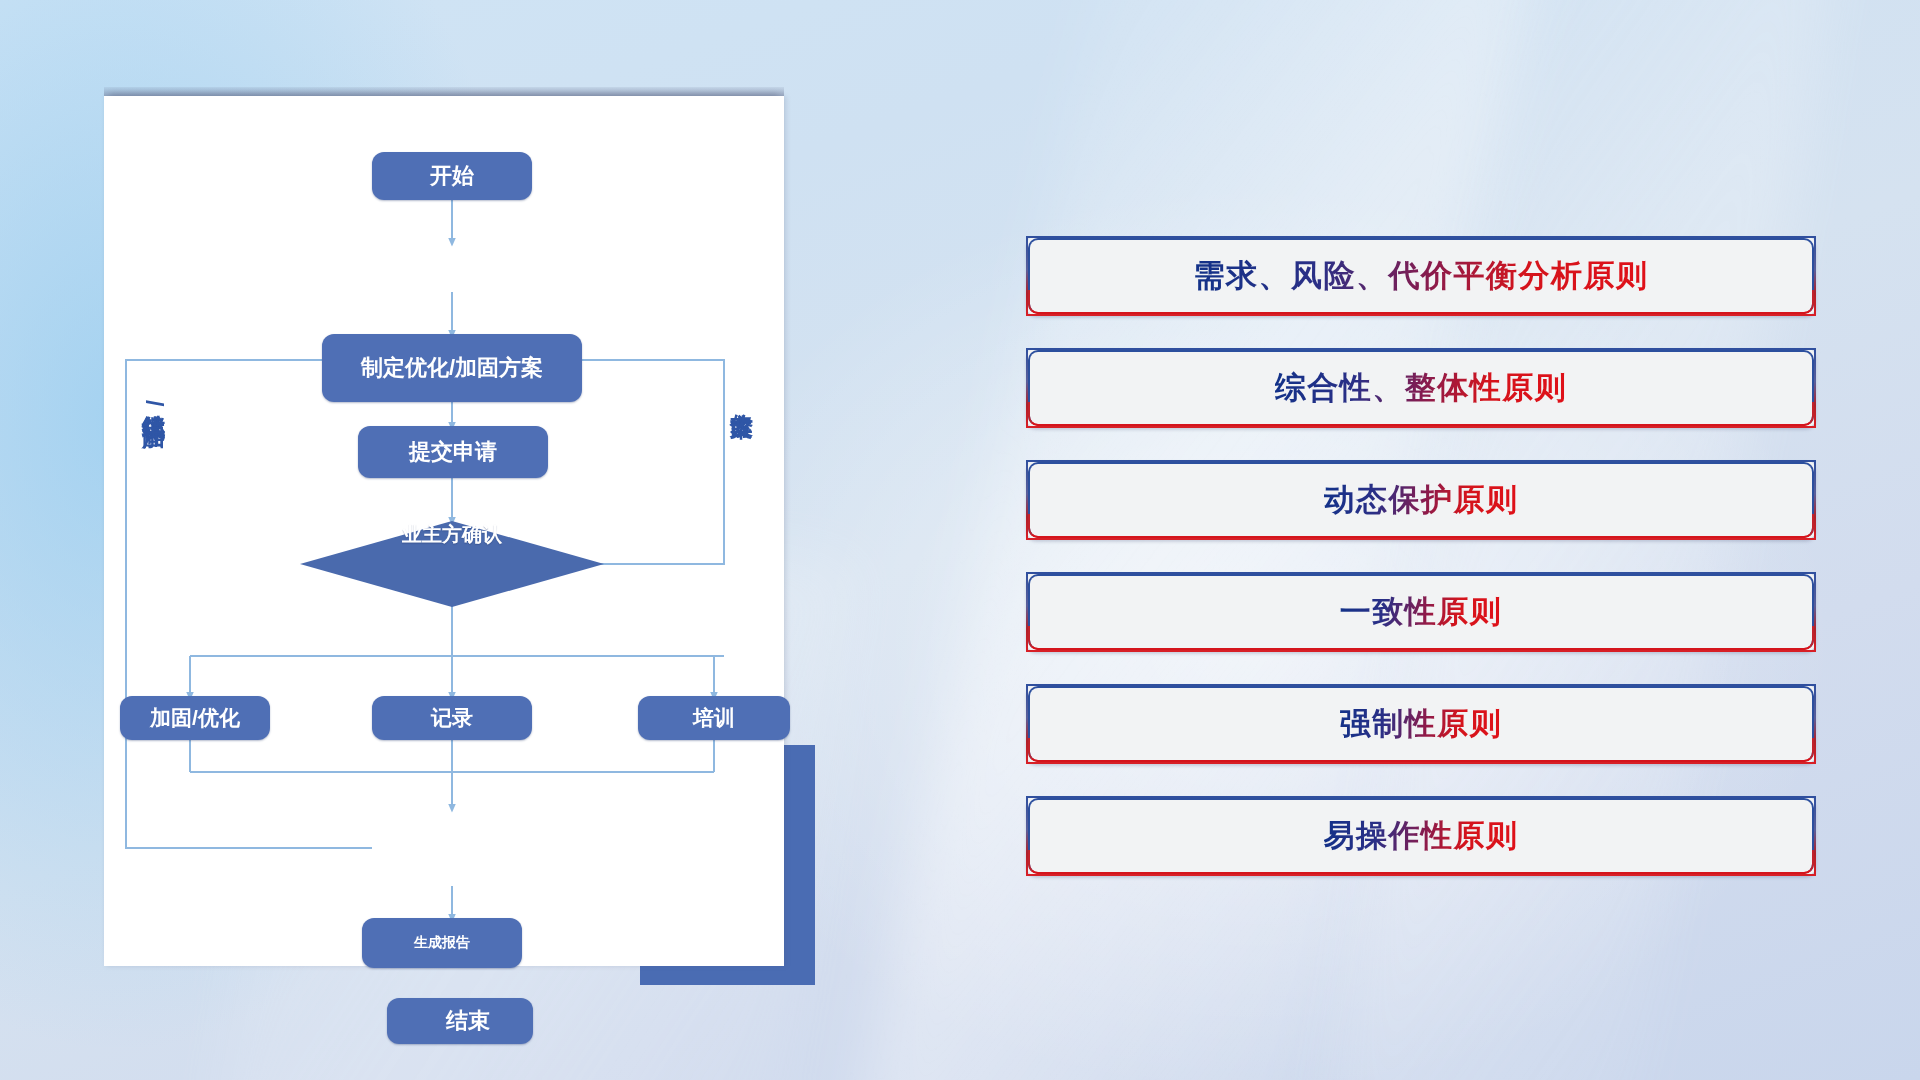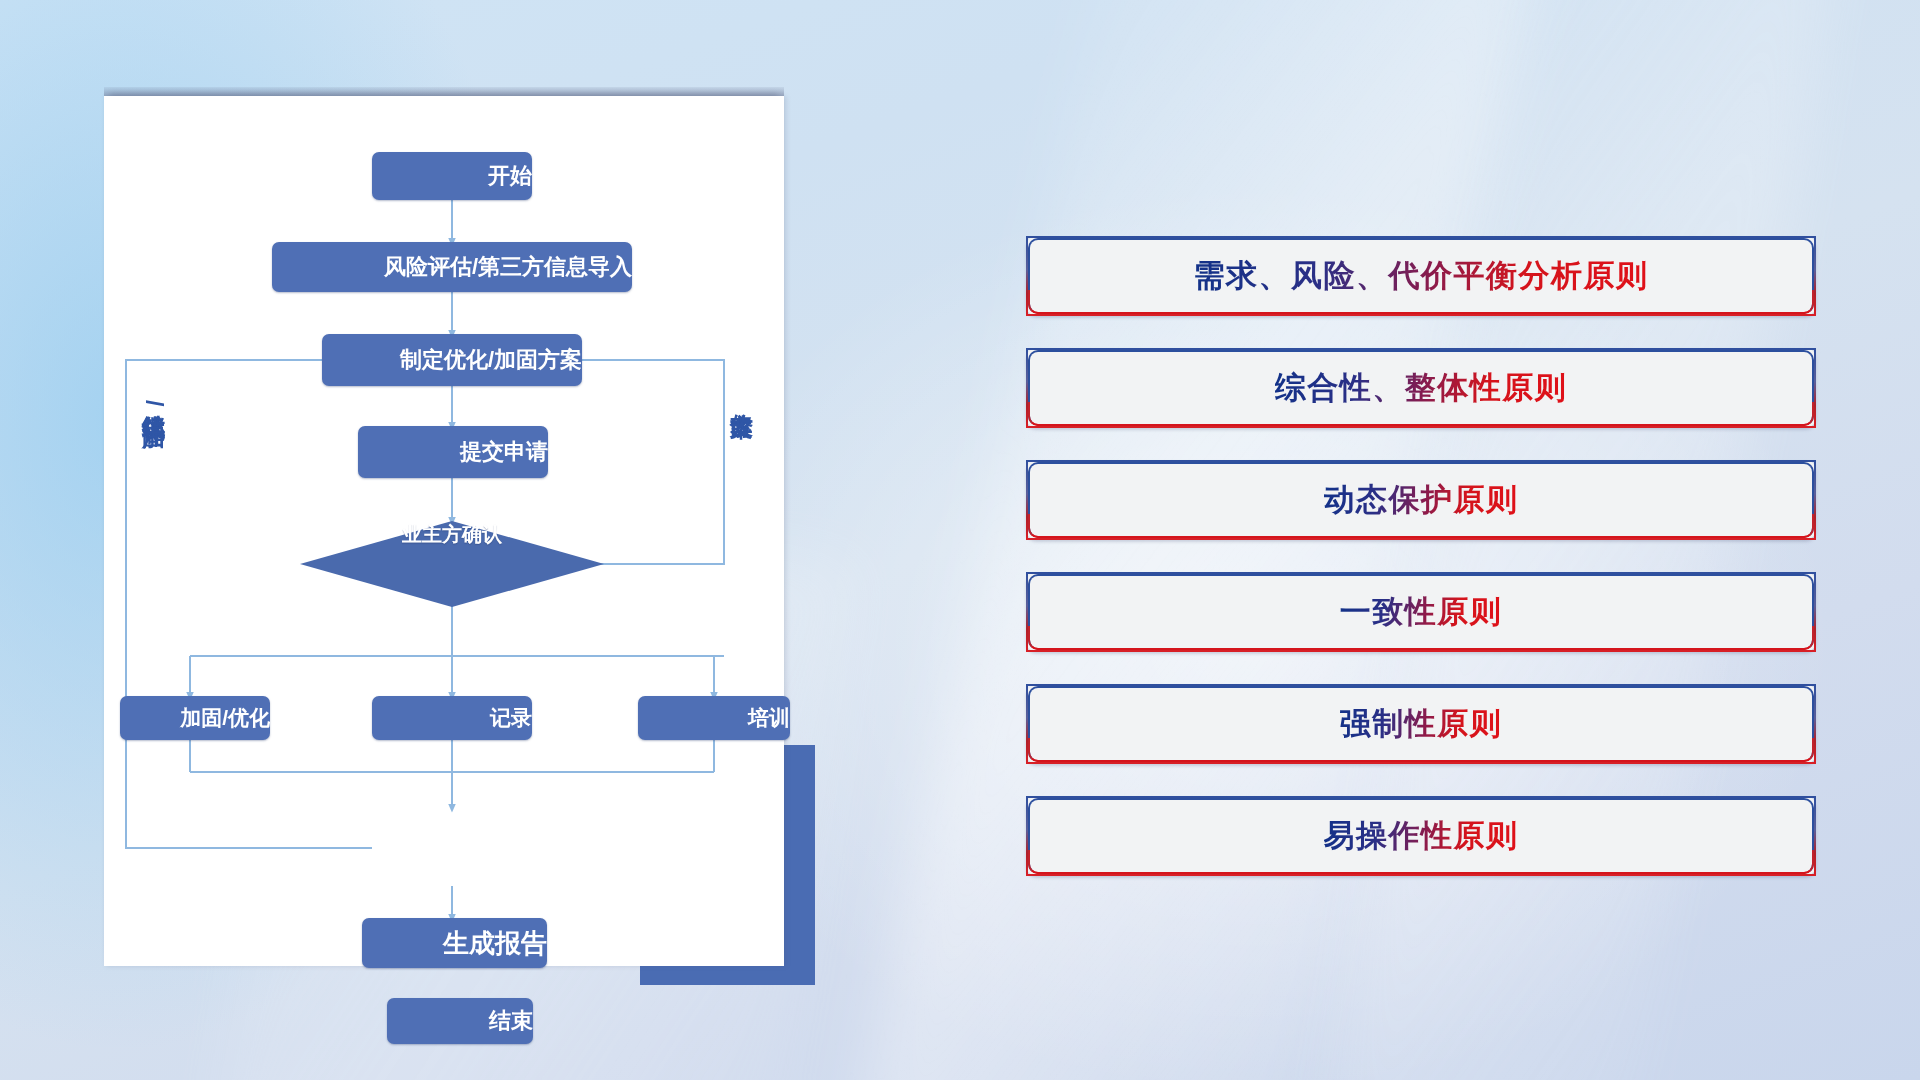--- a/index.html
+++ b/index.html
@@ -45,26 +45,26 @@
   #flow-card::before {
     content: "";
     position: absolute; left: 0; top: -9px;
     width: 100%; height: 9px;
     background: linear-gradient(180deg, rgba(120,132,160,0.12), rgba(110,122,152,0.55));
   }
 
   .node {
     position: absolute;
     background: #4f6fb5;
-    border-radius: 7px;
+    border-radius: 12px;
     color: #ffffff;
     font-weight: bold;
     display: flex;
     align-items: center;
-    justify-content: flex-end;
+    justify-content: center;
     text-align: center;
     box-shadow: 0 1px 2px rgba(40,60,110,0.35);
     line-height: 1.1;
     white-space: nowrap;
   }
   .diamond-wrap { position: absolute; }
   .diamond-wrap svg { display: block; overflow: visible; }
   .diamond-label {
     position: absolute; inset: 0;
     display: flex; justify-content: center;
@@ -201,25 +201,22 @@
         <path d="M268,752 L22,752 L22,264 L258,264" marker-end="url(#arR)"></path>
 
         <path d="M432,468 L620,468 L620,264 L452,264" marker-end="url(#arR)"></path>
       </g>
     </svg>
 
     <div class="node" style="left:268px; top:56px; width:160px; height:48px; font-size:22px;">
       <span>开始</span>
     </div>
 
-    <div class="node" style="left:168px; top:146px; width:360px; height:50px; font-size:22px;">
-      <span>风险评估/第三方信息导入</span>
-    </div>
-
-    <div class="node" style="left:218px; top:238px; width:260px; height:52px; font-size:22px;">
+
+    <div class="node" style="left:218px; top:238px; width:260px; height:68px; font-size:22px;">
       <span>制定优化/加固方案</span>
     </div>
 
     <div class="node" style="left:254px; top:330px; width:190px; height:52px; font-size:22px;">
       <span>提交申请</span>
     </div>
 
     <div class="diamond-wrap" style="left:196px; top:425px; width:304px; height:86px;">
       <svg width="304" height="86" viewBox="0 0 304 86" xmlns="http://www.w3.org/2000/svg">
         <polygon points="152,0 304,43 152,86 0,43" fill="#4a6aad"></polygon>
@@ -233,21 +230,21 @@
       <span>加固/优化</span>
     </div>
     <div class="node" style="left:268px; top:600px; width:160px; height:44px; font-size:21px;">
       <span>记录</span>
     </div>
     <div class="node" style="left:534px; top:600px; width:152px; height:44px; font-size:21px;">
       <span>培训</span>
     </div>
 
 
-    <div class="node" style="left:258px; top:822px; width:185px; height:50px; font-size:26px;">
+    <div class="node" style="left:258px; top:822px; width:160px; height:50px; font-size:14px;">
       <span>生成报告</span>
     </div>
 
     <div class="node" style="left:283px; top:902px; width:130px; height:46px; font-size:22px;padding-left:16px;">
       <span>结束</span>
     </div>
 
     <div class="vlabel" style="left:38px; top:300px; font-size:23px;">继续优化/加固</div>
     <div class="vlabel" style="left:626px; top:298px; font-size:23px;">方案修改</div>
 

